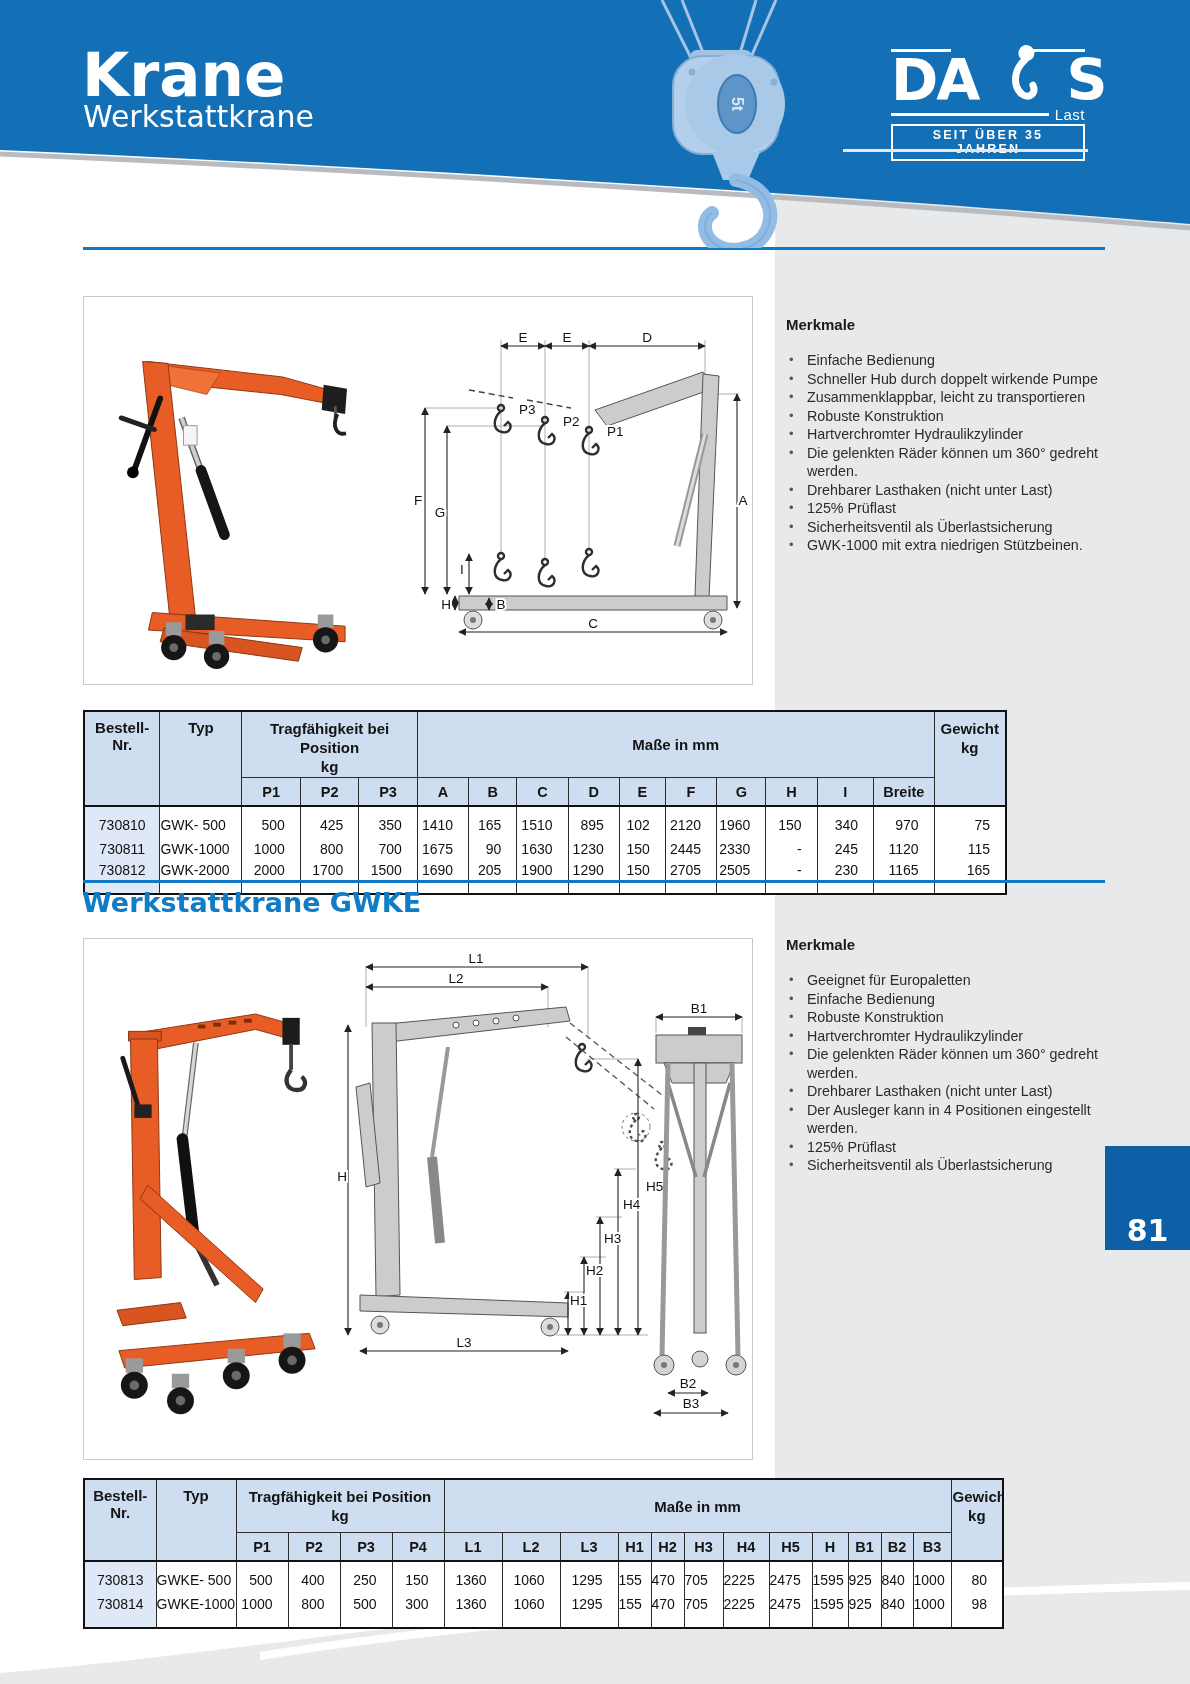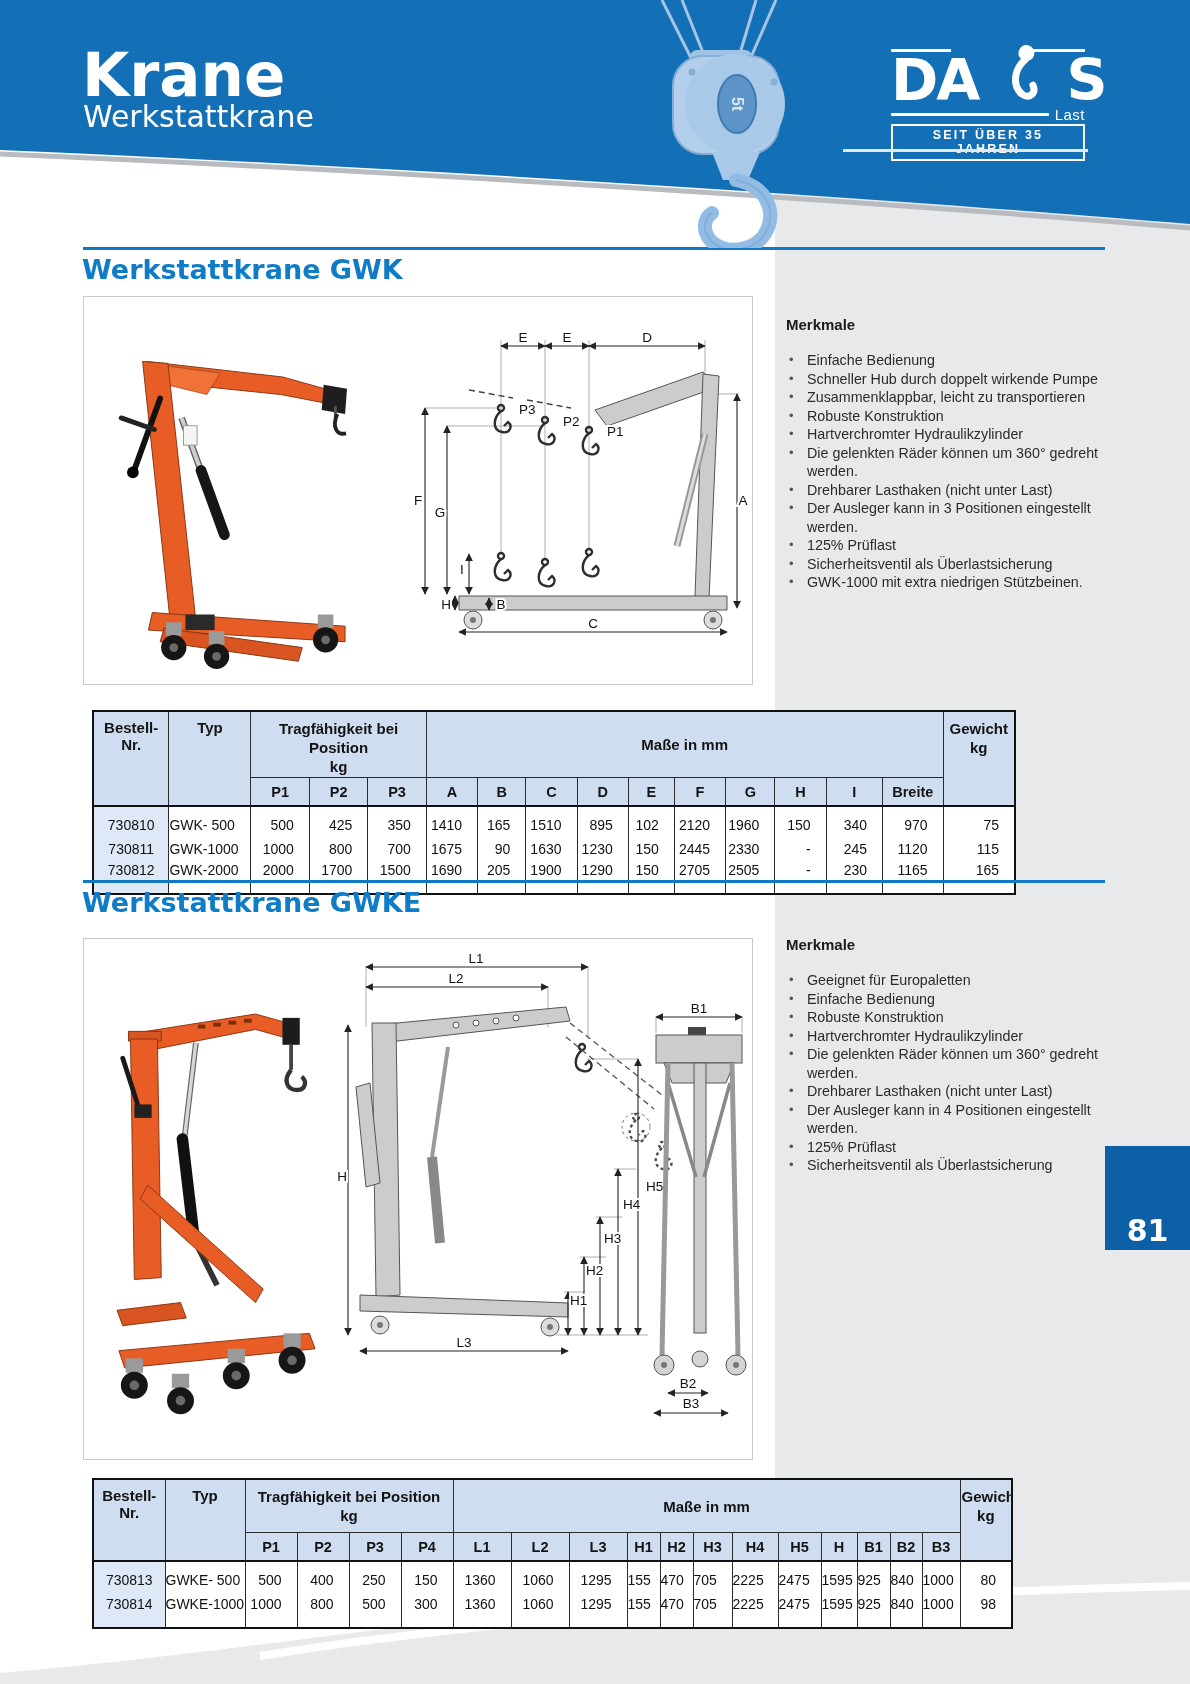--- a/index.html
+++ b/index.html
@@ -32,21 +32,21 @@
   .sec-h{position:absolute;left:82px;z-index:2;color:#0e7cc7;font-family:"DejaVu Sans",sans-serif;
          font-weight:bold;font-size:27px;line-height:1;}
   .img-box{position:absolute;left:83px;width:668px;background:#fff;border:1px solid #c9c9c9;z-index:2;}
   .merk{position:absolute;left:786px;width:322px;z-index:2;}
   .merk h3{margin:0 0 18px;font-size:15px;font-weight:bold;color:#1a1a1a;}
   .merk ul{margin:0;padding:0;list-style:none;}
   .merk li{position:relative;padding-left:21px;font-size:14.3px;line-height:18.5px;color:#2b2b2b;}
   .merk li::before{content:"•";position:absolute;left:3px;top:0;color:#555;font-size:13px;}
   
   .spec{position:absolute;left:83px;border-collapse:collapse;table-layout:fixed;background:#fff;
-        border:2px solid #111;z-index:2;font-family:"Liberation Sans",sans-serif;margin-left:9px;}
+        border:2px solid #111;z-index:2;font-family:"Liberation Sans",sans-serif;}
   .spec th,.spec td{border-left:1px solid #2b2b2b;overflow:hidden;}
   .spec thead{border-bottom:2px solid #111;}
   .spec thead th{background:#cfddf1;font-weight:bold;color:#141414;font-size:15px;border-bottom:1px solid #2b2b2b;}
   .spec thead tr.grp th{height:44px;}
   .spec thead tr.sub th{height:25px;font-size:14.5px;}
   .spec thead th.v-top{vertical-align:top;padding-top:7px;}
   .spec .th-stack{white-space:pre-line;line-height:19px;vertical-align:top;padding-top:7px;}
   .spec tbody td{height:21px;font-size:14px;color:#111;border-top:none;border-bottom:none;padding:0;}
   .spec tbody tr:first-child td{padding-top:5px;height:26px;}
   .spec td.c-first{background:#dfe8f6;text-align:center;}
@@ -115,21 +115,20 @@
     </div>
     <div class="logo-gmbh">
       <span class="line"></span>
       <span class="txt">Last</span>
     </div>
     <div class="logo-box">SEIT ÜBER 35 JAHREN</div>
   </div>
   <div class="logo-underline"></div>
 
   <div class="rule" style="top:247px;"></div>
-  <h2 class="sec-h" style="top:256px;margin:0;">Werkstattkrane GWK</h2>
 
   <div class="img-box" style="top:296px;height:387px;">
 
     <svg style="position:absolute;left:8px;top:6px;" width="292" height="368" viewBox="0 0 300 374">
       <defs>
         <g id="cast1">
           <rect x="-8" y="-26" width="16" height="14" fill="#9a9a9a"></rect>
           <circle r="13" fill="#161616"></circle>
             <circle r="4.5" fill="#6a6a6a"></circle>
         </g>
@@ -233,21 +232,20 @@
   <div class="merk" style="top:316px;">
     <h3>Merkmale</h3>
     <ul>
         <li>Einfache Bedienung</li>
         <li>Schneller Hub durch doppelt wirkende Pumpe</li>
         <li>Zusammenklappbar, leicht zu transportieren</li>
         <li>Robuste Konstruktion</li>
         <li>Hartverchromter Hydraulikzylinder</li>
         <li>Die gelenkten Räder können um 360° gedreht werden.</li>
         <li>Drehbarer Lasthaken (nicht unter Last)</li>
-        <li>Der Ausleger kann in 3 Positionen eingestellt werden.</li>
         <li>125% Prüflast</li>
         <li>Sicherheitsventil als Überlastsicherung</li>
         <li>GWK-1000 mit extra niedrigen Stützbeinen.</li>
       </ul>
   </div>
 
   <table class="spec" style="top:710px;width:924px;">
     <colgroup>
       <col style="width:74px">
         <col style="width:80px">

